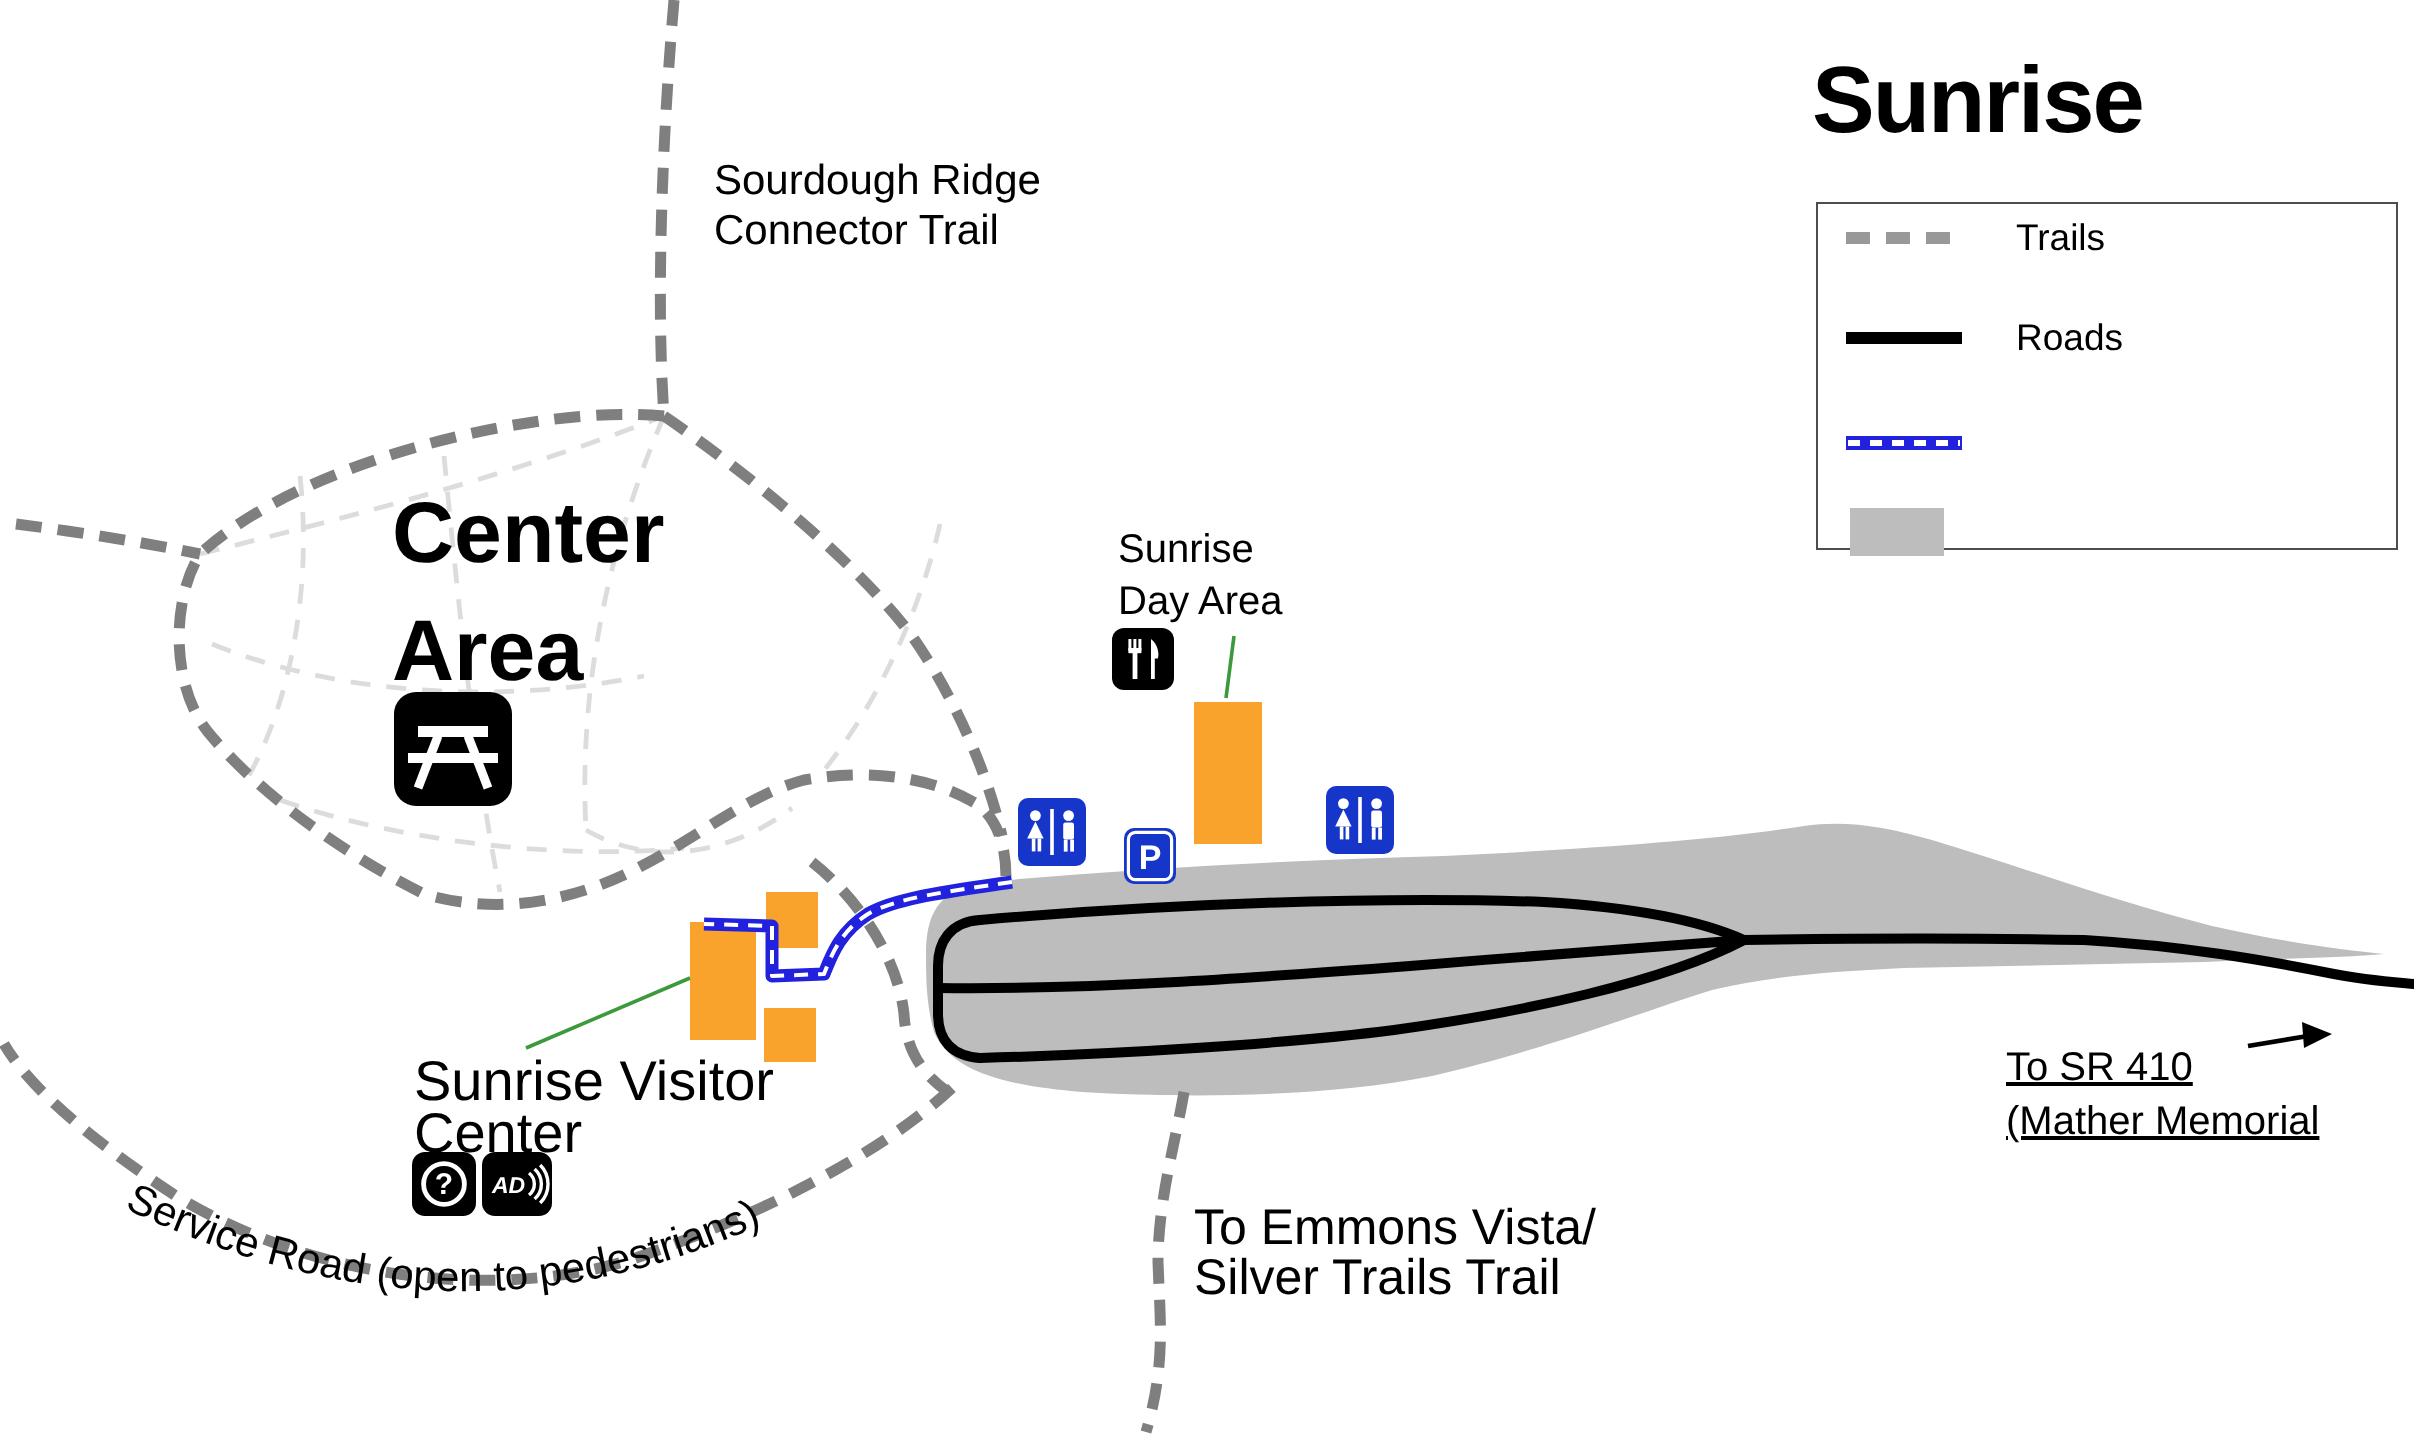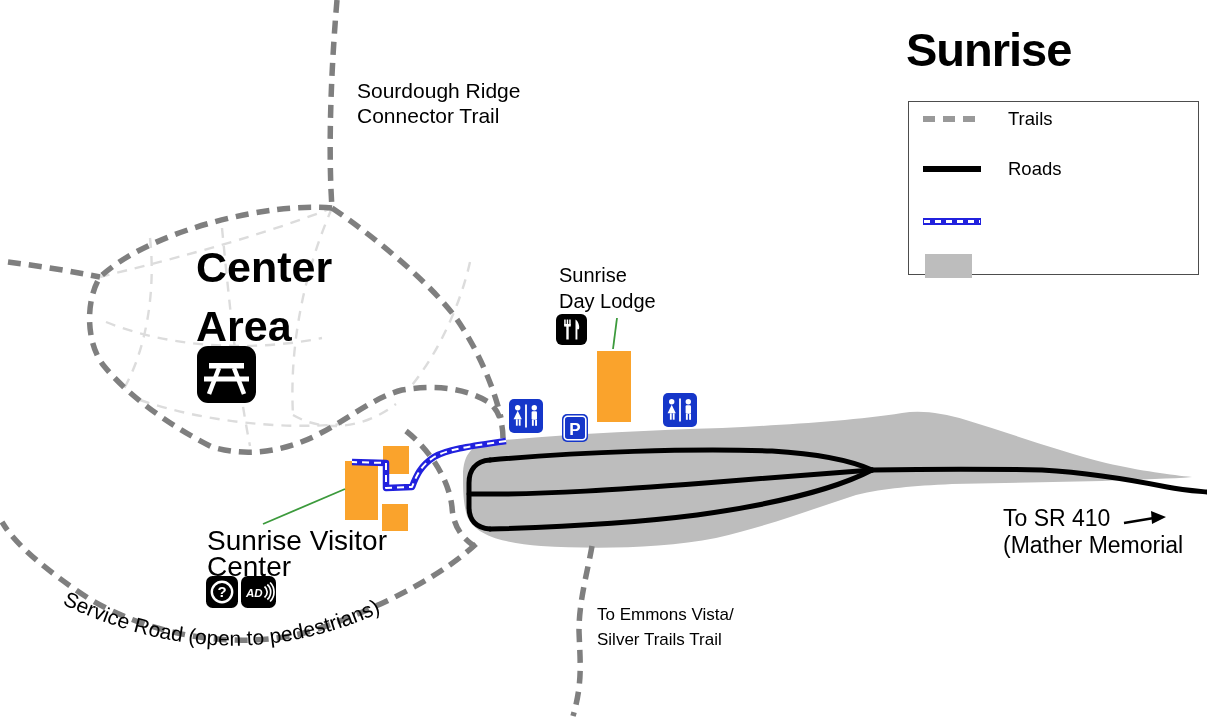--- a/index.html
+++ b/index.html
@@ -18,22 +18,22 @@
   .leader{fill:none;stroke:var(--leader-green,#3C9A3C);stroke-width:1.8;}
   .arrow-line{fill:none;stroke:#000;stroke-width:2.4;}
   .svc-text{font-size:21px;fill:#000;}
   
   .map-label{position:absolute;white-space:nowrap;}
   .lbl-title{left:906px;top:22px;font-size:47px;font-weight:700;letter-spacing:-1px;}
   .lbl-sourdough{left:357px;top:78px;font-size:21px;line-height:25px;}
   .lbl-picnic{left:196px;top:238px;font-size:43px;font-weight:700;line-height:59px;}
   .lbl-daylodge{left:559px;top:262px;font-size:20px;line-height:26px;}
   .lbl-vc{left:207px;top:528px;font-size:28px;line-height:26px;}
-  .lbl-emmons{left:597px;top:602px;font-size:17px;line-height:25px;}
-  .lbl-sr410{left:1003px;top:505px;font-size:23px;line-height:27px;}
+  .lbl-emmons{left:597px;top:602px;font-size:25px;line-height:25px;}
+  .lbl-sr410{left:1003px;top:521px;font-size:20px;line-height:27px;text-decoration:underline;}
   
   .legend{position:absolute;left:908px;top:101px;width:291px;height:174px;
     background:#fff;border:1.5px solid #4d4d4d;box-sizing:border-box;}
   .legend .lg-label{position:absolute;left:99px;font-size:18.5px;line-height:22px;width:175px;white-space:normal;}
   .sw{position:absolute;left:14px;}
   .sw-trails{top:14px;width:58px;height:6px;
     background:repeating-linear-gradient(90deg,#999 0 12px,transparent 12px 20px);}
   .sw-roads{top:64px;width:58px;height:6px;background:var(--road-black,#000);}
   .sw-route{top:116px;width:58px;height:7px;background:var(--route-blue,#2121DE);}
   .sw-route .inner{position:absolute;left:1px;right:1px;top:2.2px;height:2.6px;
@@ -121,21 +121,21 @@
     <div>Connector Trail</div>
   </div>
 
   <div class="map-label lbl-picnic">
     <div>Center</div>
     <div>Area</div>
   </div>
 
   <div class="map-label lbl-daylodge">
     <div>Sunrise</div>
-    <div>Day Lodge</div>
+    <div>Day Area</div>
   </div>
 
   <div class="map-label lbl-vc">
     <div>Sunrise Visitor</div>
     <div>Center</div>
   </div>
 
   <div class="map-label lbl-emmons">
     <div>To Emmons Vista/</div>
     <div>Silver Trails Trail</div>

